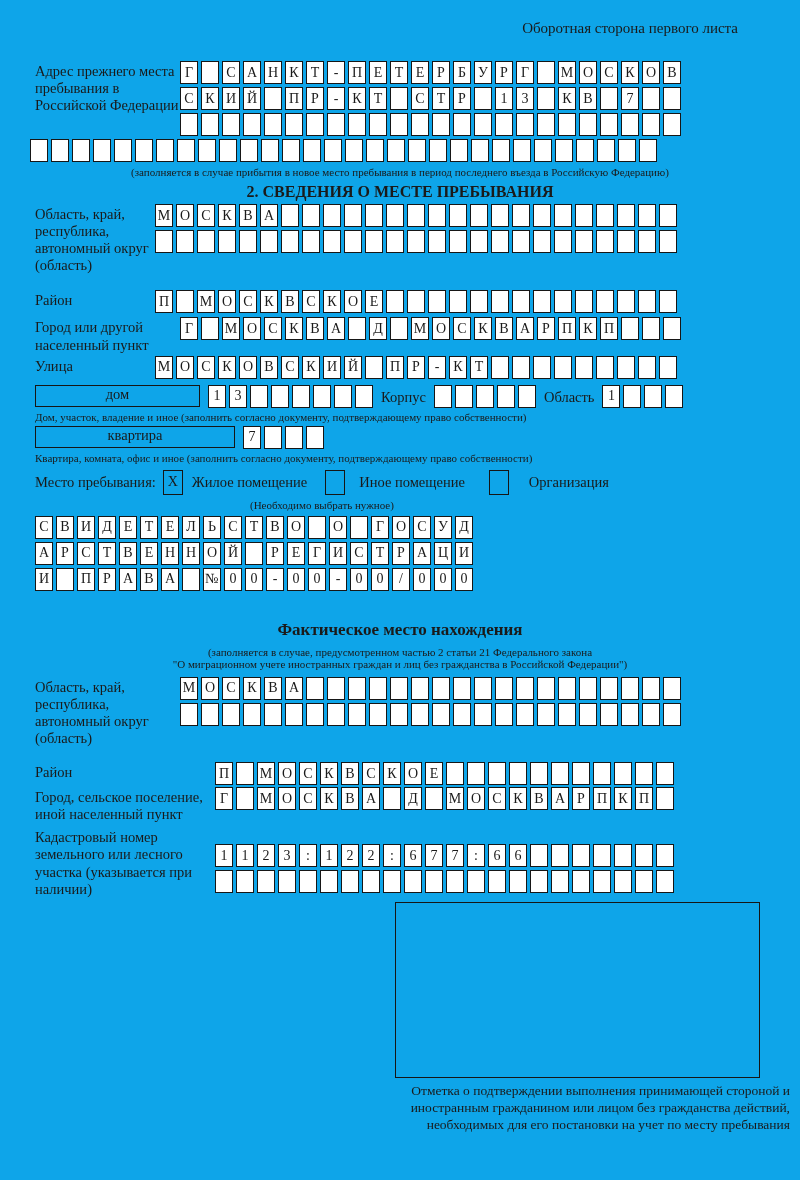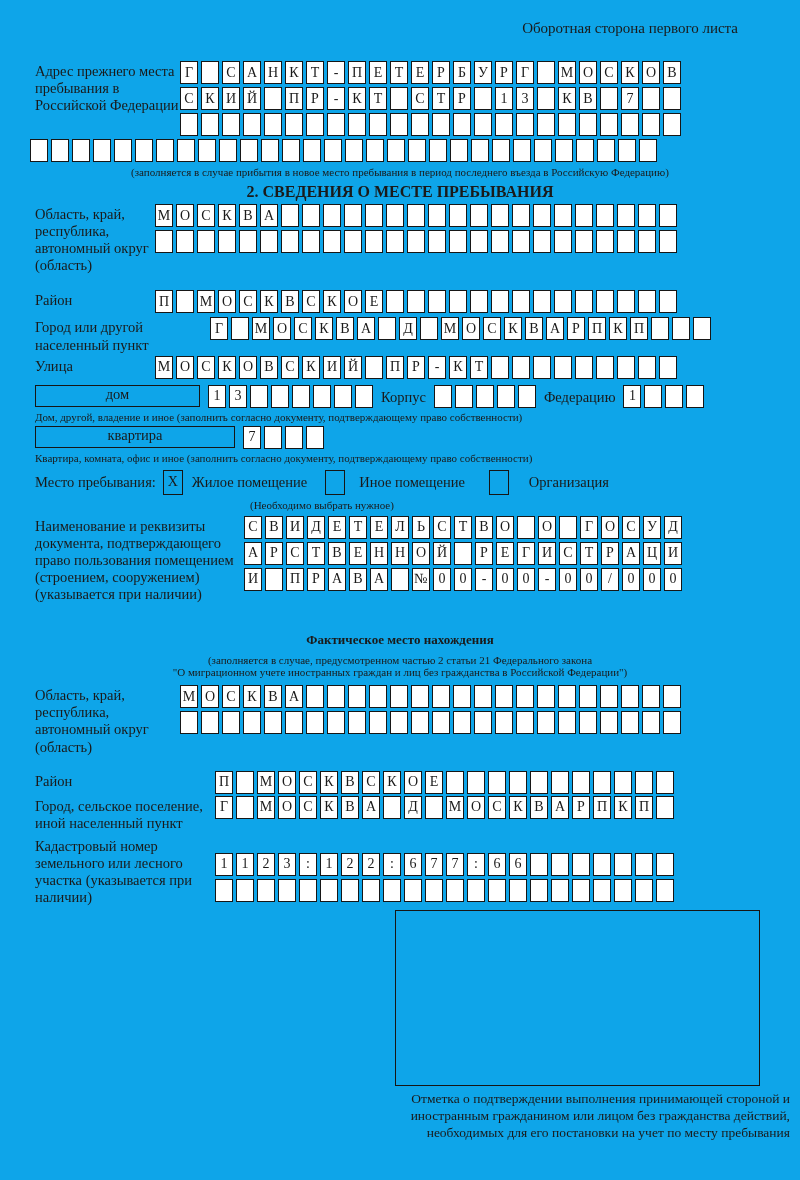--- a/index.html
+++ b/index.html
@@ -48,27 +48,27 @@
 
   .stamp-box { margin:4px 0 0 395px; width:365px; height:176px; border:1.6px solid #161616; }
   .stamp-caption { width:440px; margin:5px 0 0 350px; text-align:right; font-size:13.5px; line-height:1.25; }
 
   .m-prev   { margin:24px 0 0 35px; }
   .m-rowD   { margin:3px 0 0 30px; }
   .m-capD   { margin-top:4px; }
   .m-title2 { margin-top:5px; }
   .m-region { margin:3px 0 0 35px; }
   .m-raion  { margin:16px 0 0 35px; }
-  .m-city   { margin:4px 0 0 35px;gap:30px; }
+  .m-city   { margin:4px 0 0 35px; }
   .m-street { margin:2px 0 0 35px; }
   .m-house  { margin:6px 0 0 35px; display:flex; align-items:flex-start; }
   .m-apart  { margin:3px 0 0 35px; display:flex; align-items:flex-start; }
   .m-hint   { margin:4px 0 0 250px; }
   .m-doc    { margin:5px 0 0 35px; }
-  .m-fact   { margin-top:29px; font-size:13px; }
+  .m-fact   { margin-top:29px; font-size:17px; }
   .m-factcap{ margin-top:6px; }
   .m-reg2   { margin:7px 0 0 35px; }
   .m-raion2 { margin:15px 0 0 35px; }
   .m-city2  { margin:2px 0 0 35px; }
   .m-kad    { margin:4px 0 0 35px; }
   .kad-stack{ margin-top:17px; }
 </style>
 </head>
 <body>
 
@@ -362,29 +362,29 @@
         <div class="cell"></div>
       </div>
     <div class="inline-lbl">Корпус</div>
     <div class="cells">
         <div class="cell"></div>
         <div class="cell"></div>
         <div class="cell"></div>
         <div class="cell"></div>
         <div class="cell"></div>
       </div>
-    <div class="inline-lbl">Федерацию</div>
+    <div class="inline-lbl">Область</div>
     <div class="cells">
         <div class="cell">1</div>
         <div class="cell"></div>
         <div class="cell"></div>
         <div class="cell"></div>
       </div>
   </div>
-  <div class="caption left">Дом, другой, владение и иное (заполнить согласно документу, подтверждающему право собственности)</div>
+  <div class="caption left">Дом, участок, владение и иное (заполнить согласно документу, подтверждающему право собственности)</div>
 
   <div class="m-apart">
     <div class="wide-box" style="width:200px;">
       <span>квартира</span>
     </div>
     <div class="cells" style="margin-left:8px;">
         <div class="cell">7</div>
         <div class="cell"></div>
         <div class="cell"></div>
         <div class="cell"></div>
@@ -397,21 +397,20 @@
     <span class="checkbox" style="margin-left:7px;">X</span>
     <span style="margin-left:9px;">Жилое помещение</span>
     <span class="checkbox" style="margin-left:18px;"></span>
     <span style="margin-left:14px;">Иное помещение</span>
     <span class="checkbox" style="margin-left:24px;"></span>
     <span style="margin-left:20px;">Организация</span>
   </div>
   <div class="caption m-hint">(Необходимо выбрать нужное)</div>
 
   <div class="flex m-doc">
-    <div class="label w209">Наименование и реквизиты документа, подтверждающего право пользования помещением (строением, сооружением) (указывается при наличии)</div>
     <div class="stack">
       <div class="cells">
           <div class="cell">С</div>
           <div class="cell">В</div>
           <div class="cell">И</div>
           <div class="cell">Д</div>
           <div class="cell">Е</div>
           <div class="cell">Т</div>
           <div class="cell">Е</div>
           <div class="cell">Л</div>

